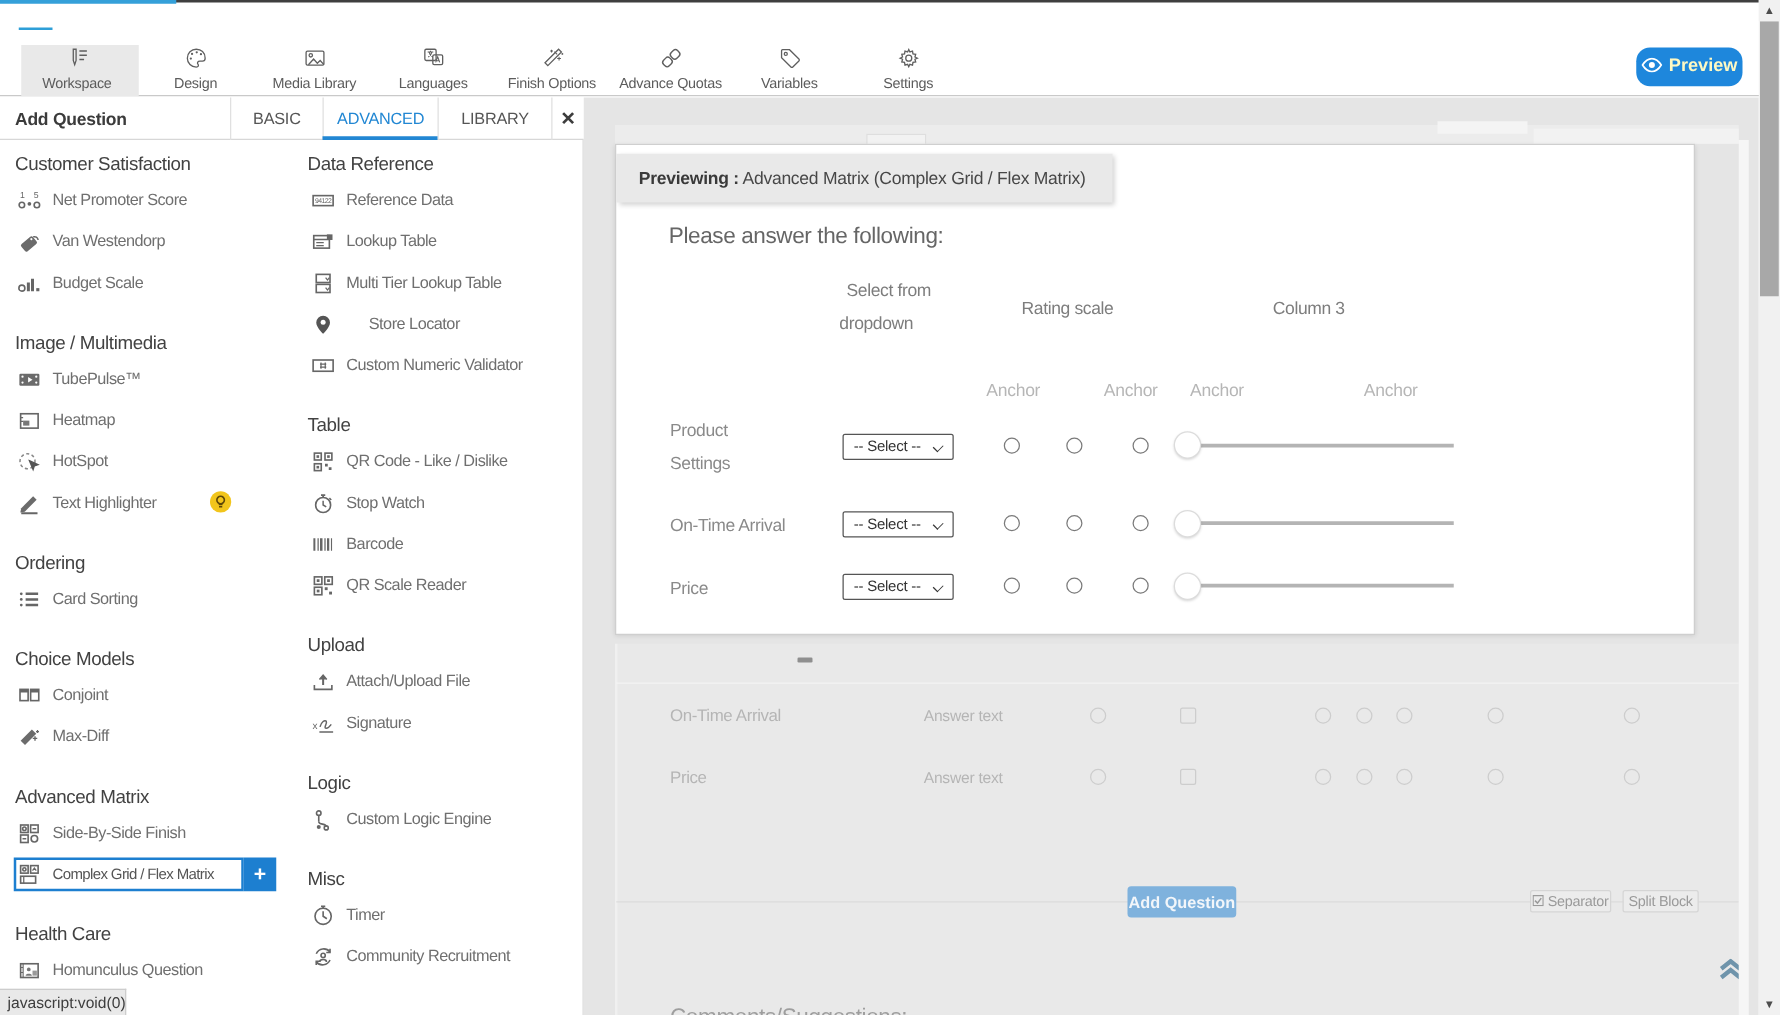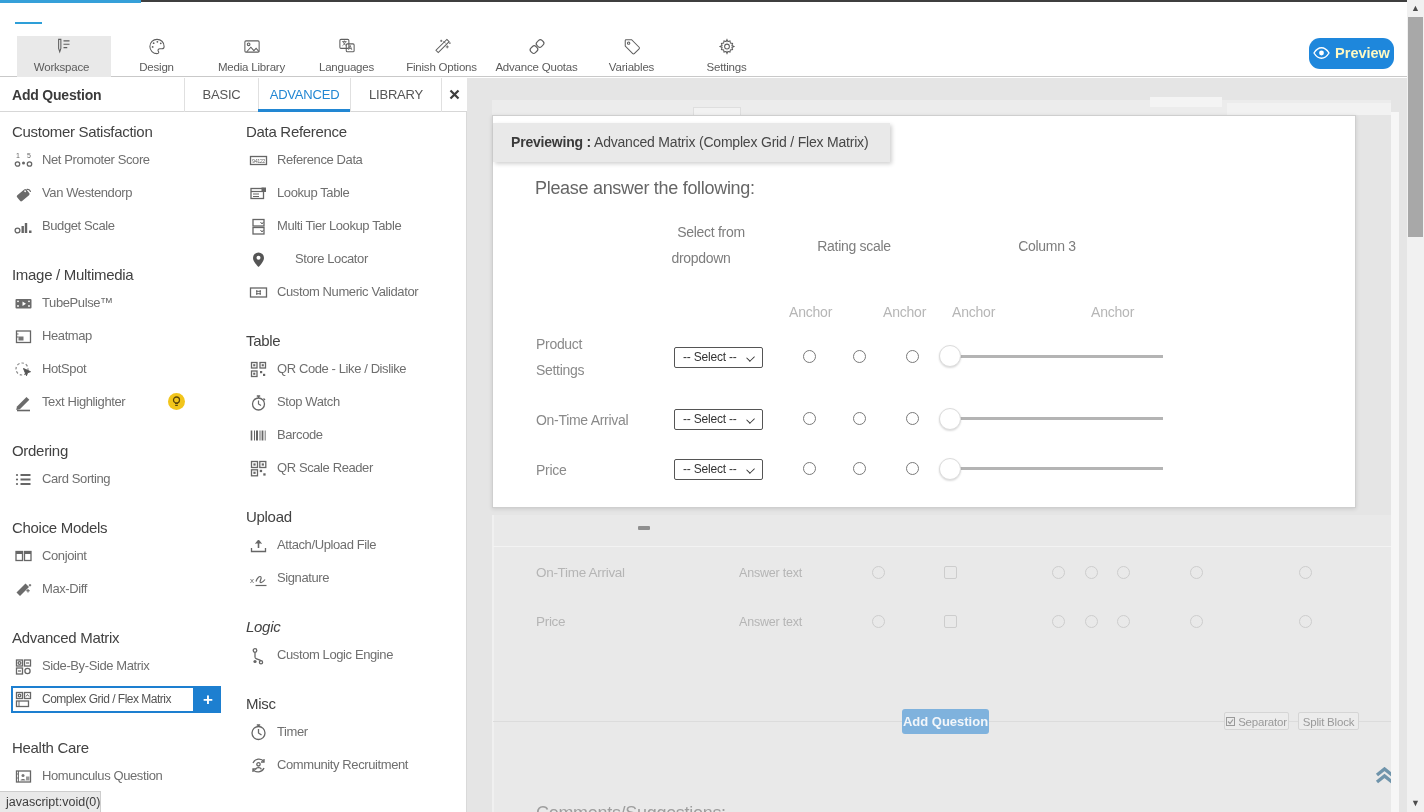--- a/index.html
+++ b/index.html
@@ -276,21 +276,21 @@
     <div class="item" style="left:14px;top:543px;">
         <span class="ic" id="i-sbs"><svg width="19" height="19" viewBox="0 0 19 19">
             <rect x="2.5" y="3" width="6 " height="6" stroke="#666" fill="none" stroke-width="1.3"></rect>
             <circle cx="5.5" cy="6" r="1.4" stroke="#666" fill="none" stroke-width="1.3"></circle>
             <rect x="10.5" y="3" width="6" height="6" stroke="#666" fill="none" stroke-width="1.3"></rect>
             <path d="M12 6 h3" stroke="#666" stroke-width="1.2"></path>
             <rect x="2.5" y="11" width="6" height="6" stroke="#666" fill="none" stroke-width="1.3"></rect>
             <path d="M4 14 h3" stroke="#666" stroke-width="1.2"></path>
             <circle cx="13.5" cy="14" r="2.6" stroke="#666" fill="none" stroke-width="1.3"></circle>
           </svg></span>
-        <span class="tx" style="left:28px;">Side-By-Side Matrix</span>
+        <span class="tx" style="left:28px;">Side-By-Side Finish</span>
       </div>
     <div id="selbox" style="position:absolute;left:11px;top:574px;width:184px;height:27px;border:2px solid #1d7fd0;background:#fff;"></div>
     <div class="item" style="left:14px;top:576px;z-index:2;">
         <span class="ic" id="i-cg"><svg width="19" height="19" viewBox="0 0 19 19">
             <rect x="2.5" y="2.5" width="6" height="6" stroke="#666" fill="none" stroke-width="1.3"></rect>
             <circle cx="5.5" cy="5.5" r="1.3" stroke="#666" fill="none" stroke-width="1.3"></circle>
             <rect x="10.5" y="2.5" width="6" height="6" stroke="#666" fill="none" stroke-width="1.3"></rect>
             <path d="M12 6.5 l1.5 -2 1.5 2" stroke="#666" stroke-width="1" fill="none"></path>
             <rect x="2.5" y="11" width="12" height="5.5" stroke="#666" fill="none" stroke-width="1.3"></rect>
             <path d="M5 11 v5.5" stroke="#666" stroke-width="1"></path>
@@ -407,21 +407,21 @@
         <span class="tx" style="left:28px;">Attach/Upload File</span>
       </div>
     <div class="item" style="left:249px;top:455px;">
         <span class="ic" id="i-sig"><svg width="19" height="19" viewBox="0 0 19 19">
             <text x="1" y="14" font-size="8" fill="#666" font-family="Liberation Sans">x</text>
             <path d="M7 12.5 c1-4 4-6 5-4.5 1 1.5-2 5-0.5 5.5 1 .4 3-1 4.5-3" stroke="#666" stroke-width="1.2" fill="none"></path>
             <path d="M6.5 16.5 h11" stroke="#666" stroke-width="1.2"></path>
           </svg></span>
         <span class="tx" style="left:28px;">Signature</span>
       </div>
-    <div class="sech" style="left:246px;top:506px;font-style:italic;">Logic</div>
+    <div class="sech" style="left:246px;top:506px;">Logic</div>
     <div class="item" style="left:249px;top:532px;">
         <span class="ic" id="i-cle"><svg width="19" height="19" viewBox="0 0 19 19">
             <circle cx="6" cy="4.5" r="1.8" stroke="#666" fill="none" stroke-width="1.3"></circle>
             <path d="M6 6.3 v5" stroke="#666" stroke-width="1.3"></path>
             <path d="M6 11.3 c0 2.5 6 1.5 6 4" stroke="#666" stroke-width="1.3" fill="none"></path>
             <circle cx="6" cy="15.5" r="1.6" fill="#666"></circle>
             <circle cx="12" cy="16.3" r="1.6" stroke="#666" fill="none" stroke-width="1.3"></circle>
           </svg></span>
         <span class="tx" style="left:28px;">Custom Logic Engine</span>
       </div>

